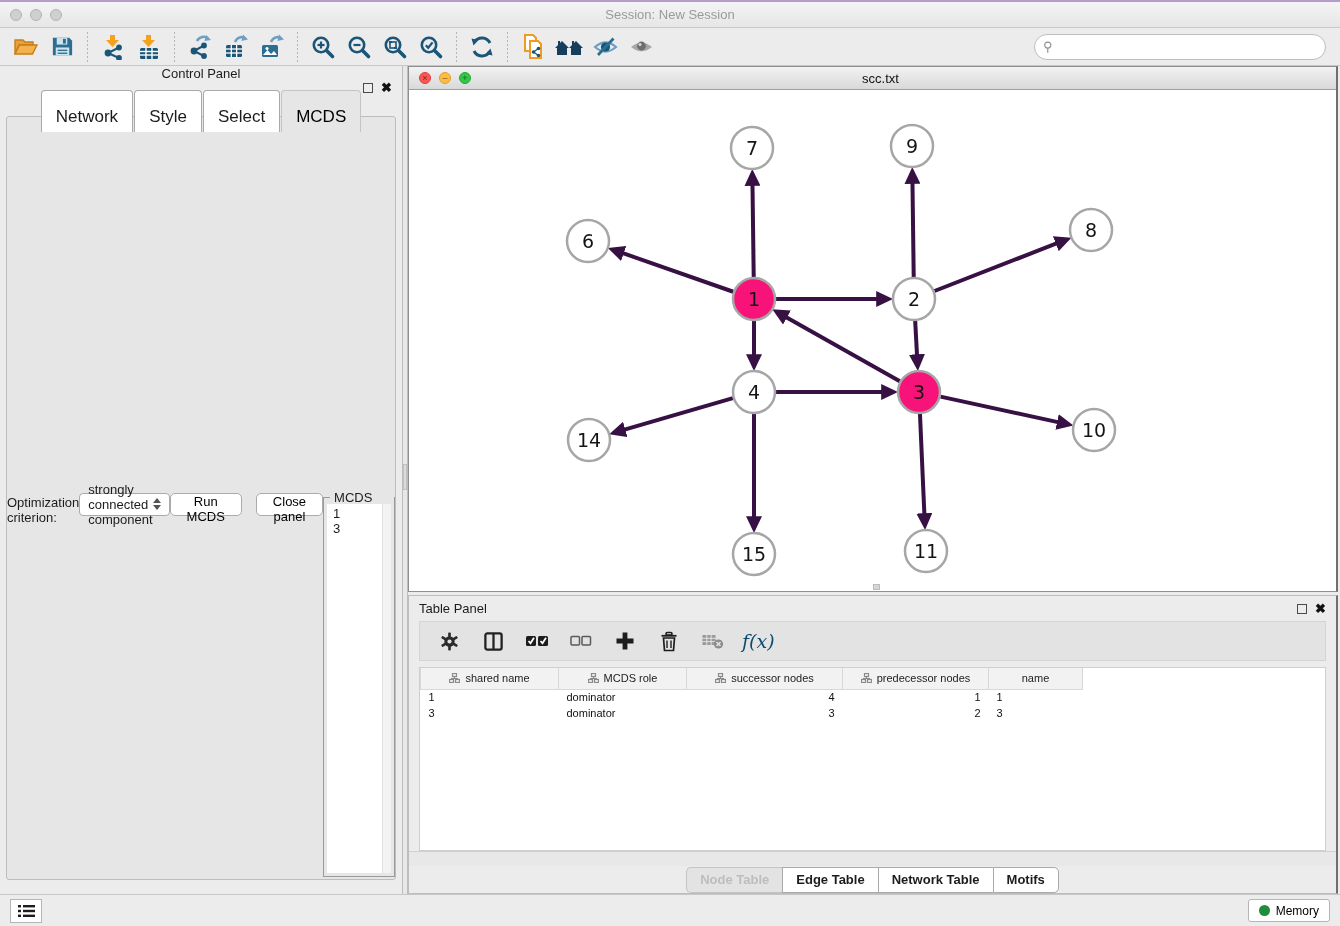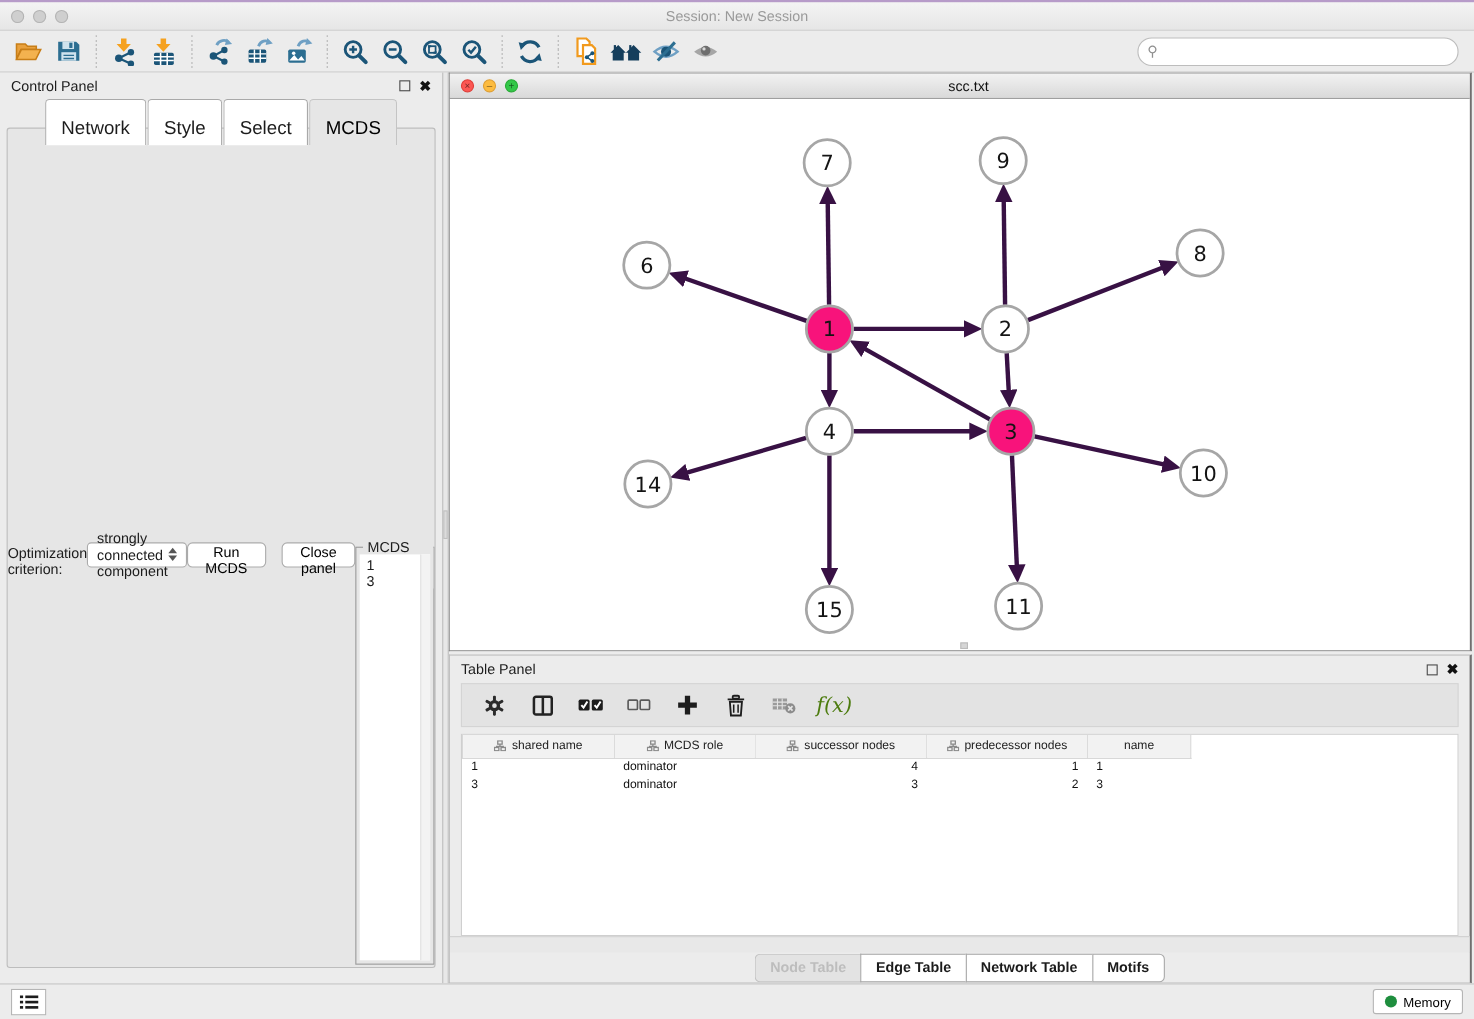--- a/index.html
+++ b/index.html
@@ -22,21 +22,21 @@
     align-items:center; justify-content:center; cursor:pointer; margin:0 2px; }
   .tb svg { display:block; }
   .tb-sep { width:1px; height:30px; margin:0 7px; background:repeating-linear-gradient(#b5b5b5 0 2px, transparent 2px 4px); }
   .search-wrap { margin-left:auto; margin-right:6px; display:flex; align-items:center; }
   .search { width:292px; height:26px; border:1px solid #bdbdbd; border-radius:13px; background:#fff;
     padding:0 10px 0 28px; font-size:13px; outline:none; }
   .search-icon { position:absolute; margin-left:9px; color:#8f8f8f; font-size:13px; pointer-events:none; }
 
   
   .control-panel { position:absolute; left:0; top:66px; width:402px; height:828px; background:#ececec; }
-  .cp-header { height:24px; display:flex; align-items:center; padding:0 10px; }
+  .cp-header { height:24px; display:flex; align-items:center; padding:0 10px;flex-direction:column; }
   .cp-title { font-size:13px; color:#1c1c1c; }
   .panel-btns { margin-left:auto; display:flex; gap:8px; align-items:center; }
   .float-btn { width:10px; height:10px; border:1.5px solid #4a4a4a; background:transparent; cursor:pointer; }
   .close-btn { border:none; background:none; font-weight:bold; font-size:13px; cursor:pointer; color:#111; line-height:1; }
   .cp-tabs { display:flex; justify-content:center; gap:1px; position:relative; z-index:2; margin-bottom:-1px; }
   .cp-tab { padding:16px 14px 5px; background:#fff; border:1px solid #a9a9a9; border-bottom:none;
     border-radius:4px 4px 0 0; font-size:17px; cursor:pointer; }
   .cp-tab.selected { background:#e6e6e6; border-color:#c4c4c4; color:#000000; }
   .cp-pane { position:absolute; left:6px; right:6px; top:50px; bottom:14px; background:#e6e6e6;
     border:1px solid #bdbdbd; border-radius:3px; display:flex; flex-direction:row; align-items:center; }
@@ -76,21 +76,21 @@
   .net-canvas { position:relative; width:100%; height:501px; background:#fff; overflow:hidden; }
   .canvas-grip { position:absolute; left:50%; bottom:1px; width:7px; height:6px; background:#d6d6d6; border:1px solid #bcbcbc; }
 
   
   .table-panel { position:absolute; left:0; top:529px; width:930px; height:299px; background:#ececec;
     border:1px solid #bdbdbd; border-right:2px solid #6f6f6f; display:flex; flex-direction:column; }
   .tp-header { height:25px; display:flex; align-items:center; padding:0 10px; }
   .tp-toolbar { height:40px; margin:0 10px; background:#e3e3e3; border:1px solid #d4d4d4;
     display:flex; align-items:center; gap:14px; padding:0 14px; }
   .tp-tb { border:none; background:none; width:30px; height:30px; display:flex; align-items:center; justify-content:center; cursor:pointer; }
-  .fx-label { font-family:"DejaVu Serif", serif; font-style:italic; font-size:19px; color:#4d7c0f; }
+  .fx-label { font-family:"DejaVu Serif", serif; font-style:italic; font-size:19px; color:#0c4a6e; }
   .table-area { flex:1; margin:6px 10px 0; background:#fff; border:1px solid #cfcfcf; overflow:hidden; position:relative; }
   table.node-table { border-collapse:collapse; table-layout:fixed; width:662px; font-size:11px; }
   .node-table th { background:#f2f2f2; border:1px solid #d8d8d8; border-top:none; height:21px;
     font-weight:normal; font-size:11px; color:#222; text-align:center; position:relative; }
   .node-table th .hdr-inner { display:flex; align-items:center; justify-content:center; gap:5px; }
   .node-table td { height:16px; padding:0 8px; font-size:11px; color:#111; }
   .node-table td.num { text-align:right; }
   .tp-footer-strip { height:15px; background:#e8e8e8; border-top:1px solid #d0d0d0; margin-top:0; }
   .tp-tabs { height:27px; display:flex; justify-content:center; align-items:center; background:#ececec; }
   .tp-tab { padding:4px 13px 5px; background:#fff; border:1px solid #a9a9a9; font-size:13px; font-weight:bold; cursor:pointer; border-right:none;text-align:right; }

